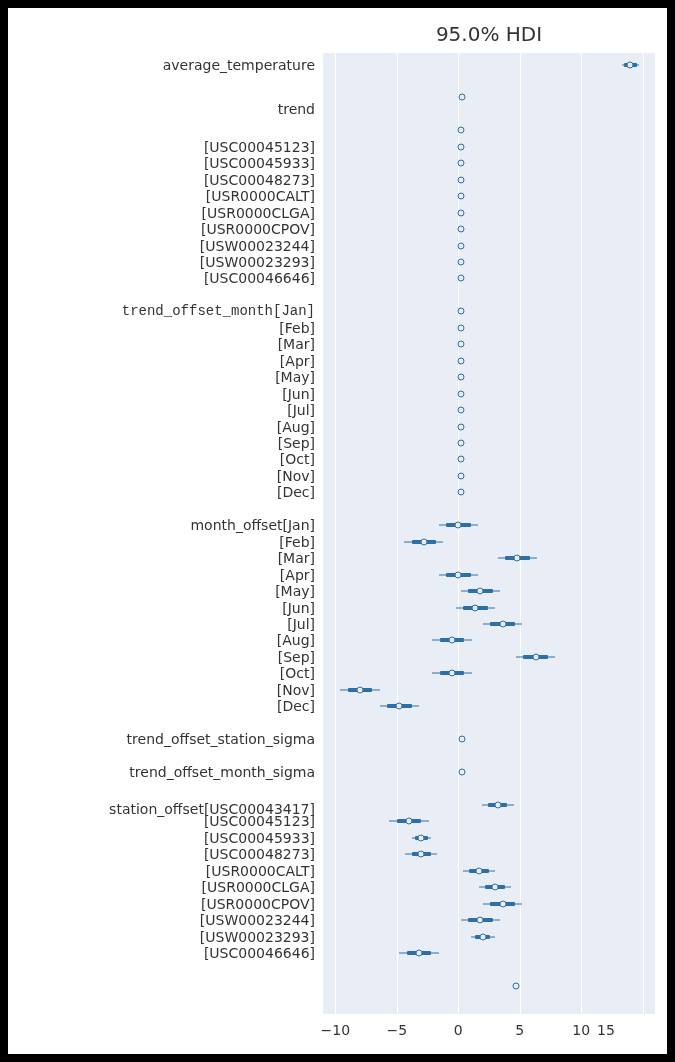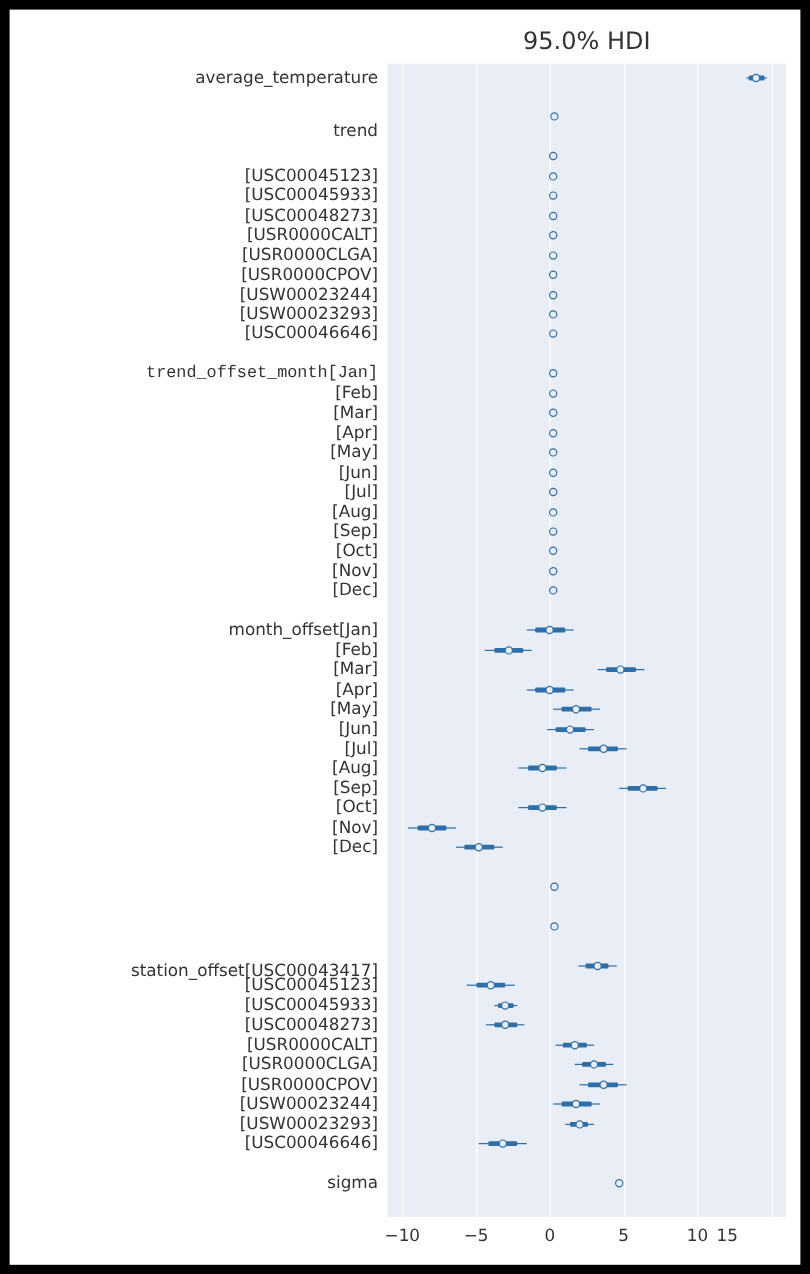--- a/index.html
+++ b/index.html
@@ -214,24 +214,25 @@
     <div class="ylabel" style="left: 0px; width: 307px; top: 550.183px;">[Mar]</div>
     <div class="ylabel" style="left: 0px; width: 307px; top: 566.639px;">[Apr]</div>
     <div class="ylabel" style="left: 0px; width: 307px; top: 583.094px;">[May]</div>
     <div class="ylabel" style="left: 0px; width: 307px; top: 599.55px;">[Jun]</div>
     <div class="ylabel" style="left: 0px; width: 307px; top: 616.005px;">[Jul]</div>
     <div class="ylabel" style="left: 0px; width: 307px; top: 632.461px;">[Aug]</div>
     <div class="ylabel" style="left: 0px; width: 307px; top: 648.916px;">[Sep]</div>
     <div class="ylabel" style="left: 0px; width: 307px; top: 665.372px;">[Oct]</div>
     <div class="ylabel" style="left: 0px; width: 307px; top: 681.827px;">[Nov]</div>
     <div class="ylabel" style="left: 0px; width: 307px; top: 698.283px;">[Dec]</div>
+    <div class="ylabel" style="left: 0px; width: 307px; top: 731.193px;">trend_offset_station_sigma</div>
+    <div class="ylabel" style="left: 0px; width: 307px; top: 764.104px;">trend_offset_month_sigma</div>
     <div class="ylabel" style="left: 0px; width: 307px; top: 757px; margin-top: 44px;">station_offset[USC00043417]</div>
     <div class="ylabel" style="left: 0px; width: 307px; top: 813.471px;">[USC00045123]</div>
     <div class="ylabel" style="left: 0px; width: 307px; top: 829.926px;">[USC00045933]</div>
     <div class="ylabel" style="left: 0px; width: 307px; top: 846.382px;">[USC00048273]</div>
     <div class="ylabel" style="left: 0px; width: 307px; top: 862.837px;">[USR0000CALT]</div>
     <div class="ylabel" style="left: 0px; width: 307px; top: 879.293px;">[USR0000CLGA]</div>
     <div class="ylabel" style="left: 0px; width: 307px; top: 895.748px;">[USR0000CPOV]</div>
     <div class="ylabel" style="left: 0px; width: 307px; top: 912.204px;">[USW00023244]</div>
     <div class="ylabel" style="left: 0px; width: 307px; top: 928.659px;">[USW00023293]</div>
     <div class="ylabel" style="left: 0px; width: 307px; top: 945.115px;">[USC00046646]</div>
-    <div class="ylabel" style="left: 0px; width: 307px; top: 978.026px;">sigma</div>
   </div>
 
 </body></html>

